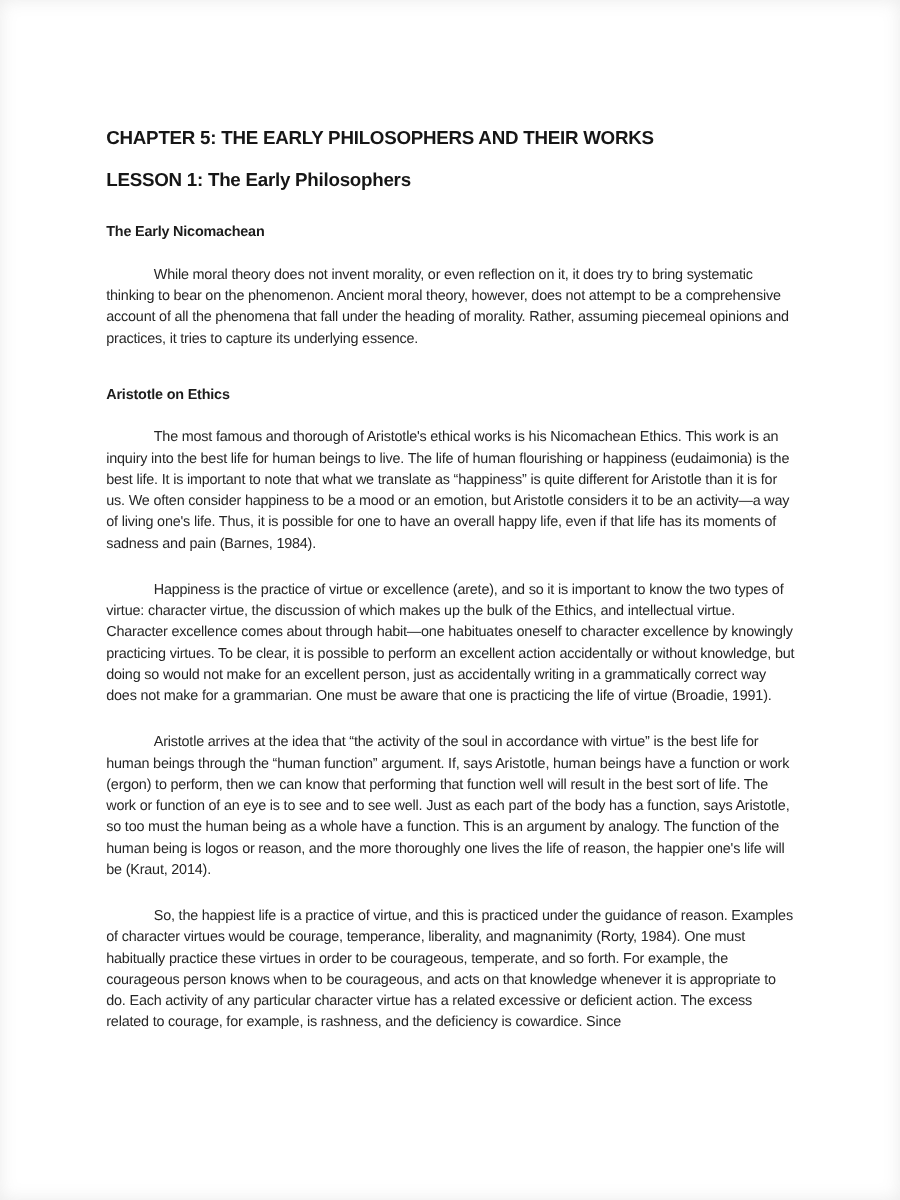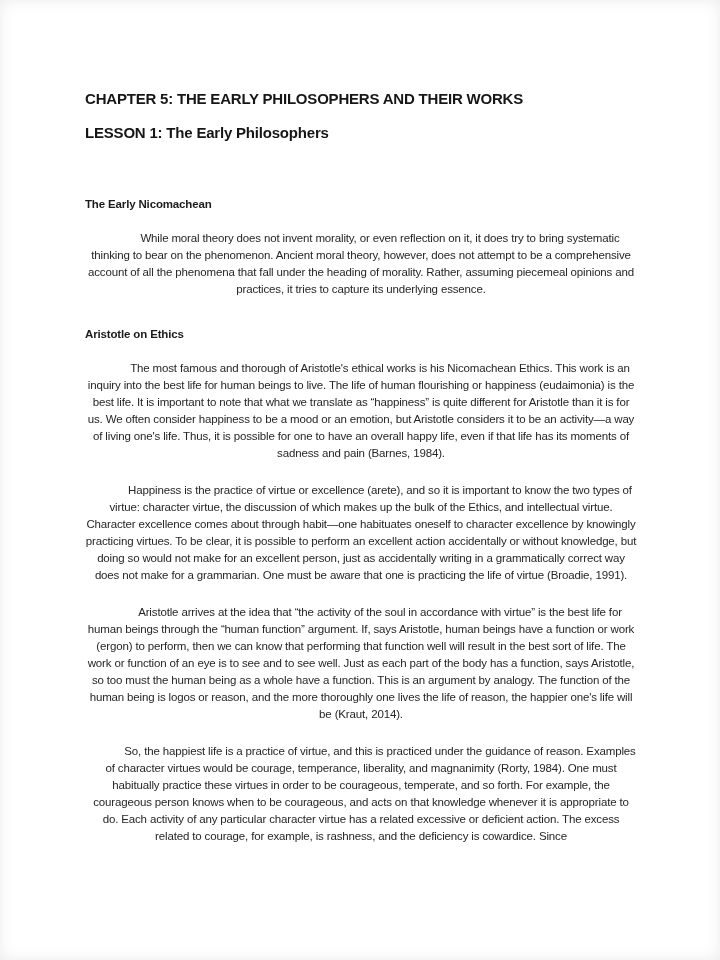--- a/index.html
+++ b/index.html
@@ -12,58 +12,57 @@
     width: 720px;
     height: 960px;
     background: #ffffff;
     overflow: hidden;
     box-shadow: inset 0 0 14px rgba(130,130,130,0.16);
     font-family: "Liberation Sans", sans-serif;
   }
   .content {
     position: absolute;
     left: 85px;
-    top: 89px;
+    top: 101px;
     width: 552px;
     color: #262626;
     font-size: 11.5px;
     line-height: 17px;
     letter-spacing: -0.15px;
     text-align: left;
   }
   .chapter-title {
     font-size: 15px;
     line-height: 20px;
     font-weight: 700;
     color: #161616;
     margin: 0 0 14px 0;
     letter-spacing: -0.2px;
   }
   .lesson-title {
     font-size: 15px;
     line-height: 20px;
     font-weight: 700;
     color: #161616;
-    margin: 0 0 54px 0;
+    margin: 0 0 24px 0;
     letter-spacing: -0.2px;
   }
   .section-heading {
     font-size: 11.5px;
     line-height: 15px;
     font-weight: 700;
     color: #1c1c1c;
     margin: 0 0 18px 0;
   }
   .section-heading.spaced {
     margin-top: 29px;
   }
   .body-paragraph {
     margin: 0 0 20px 0;
     text-indent: 38px;
-    text-align: center;
   }
 </style>
 </head>
 <body>
 
 <div class="page">
   <div class="content">
 
     <h1 class="chapter-title">CHAPTER 5: THE EARLY PHILOSOPHERS AND THEIR WORKS</h1>
 

